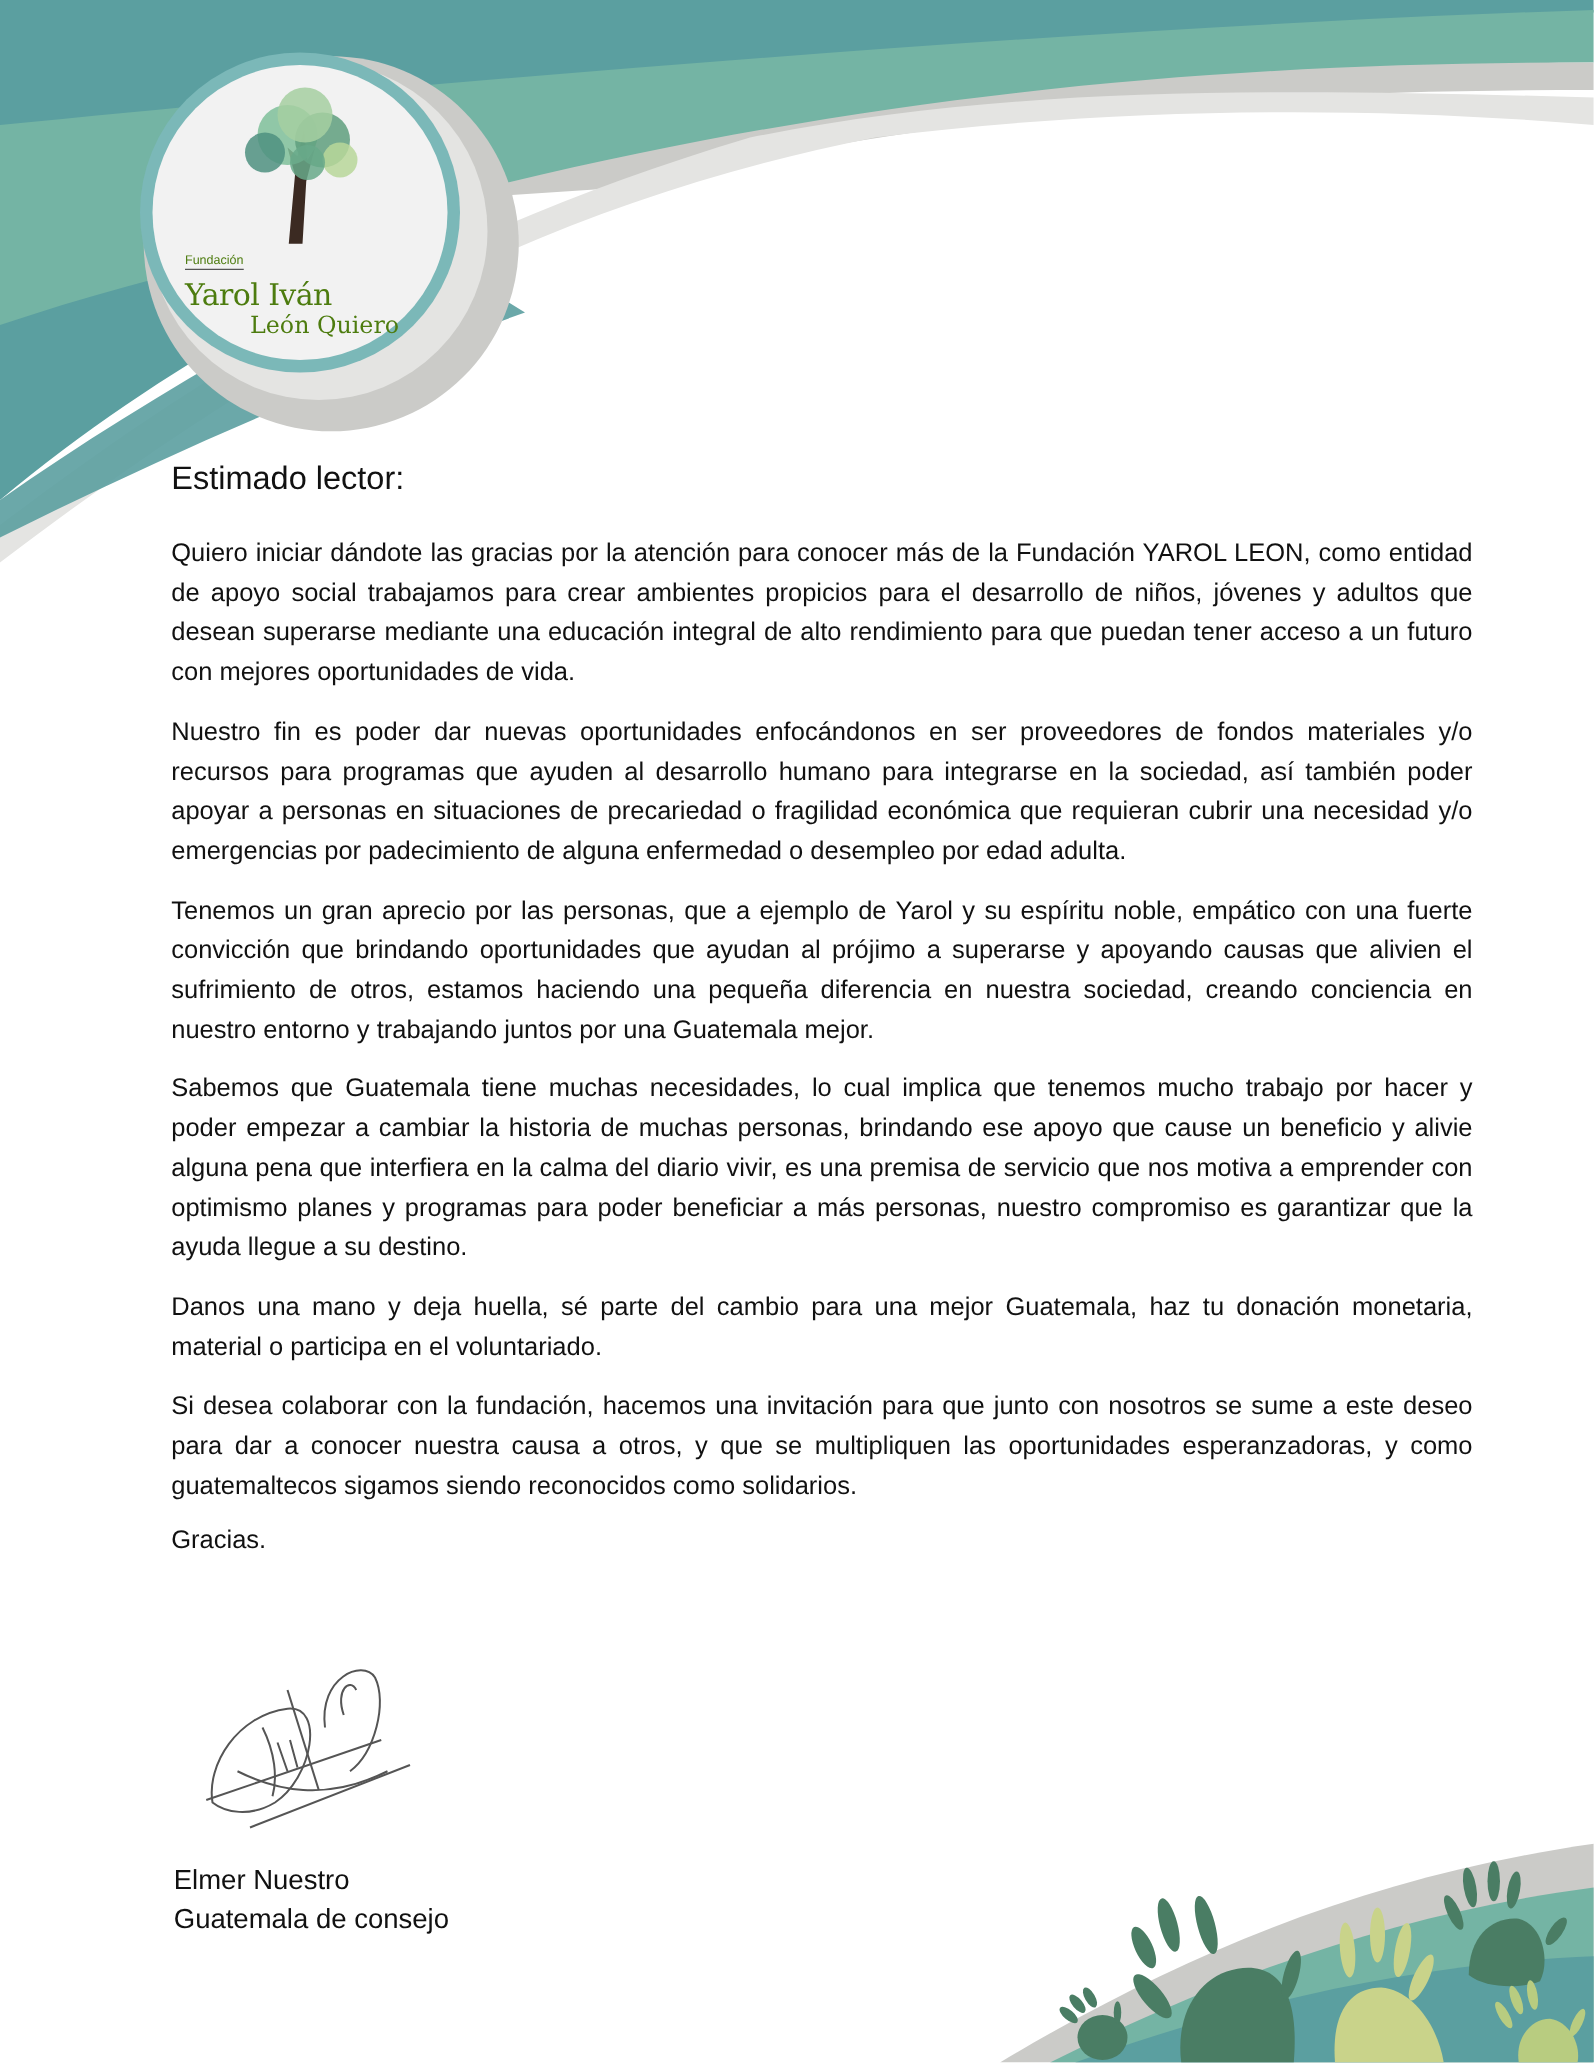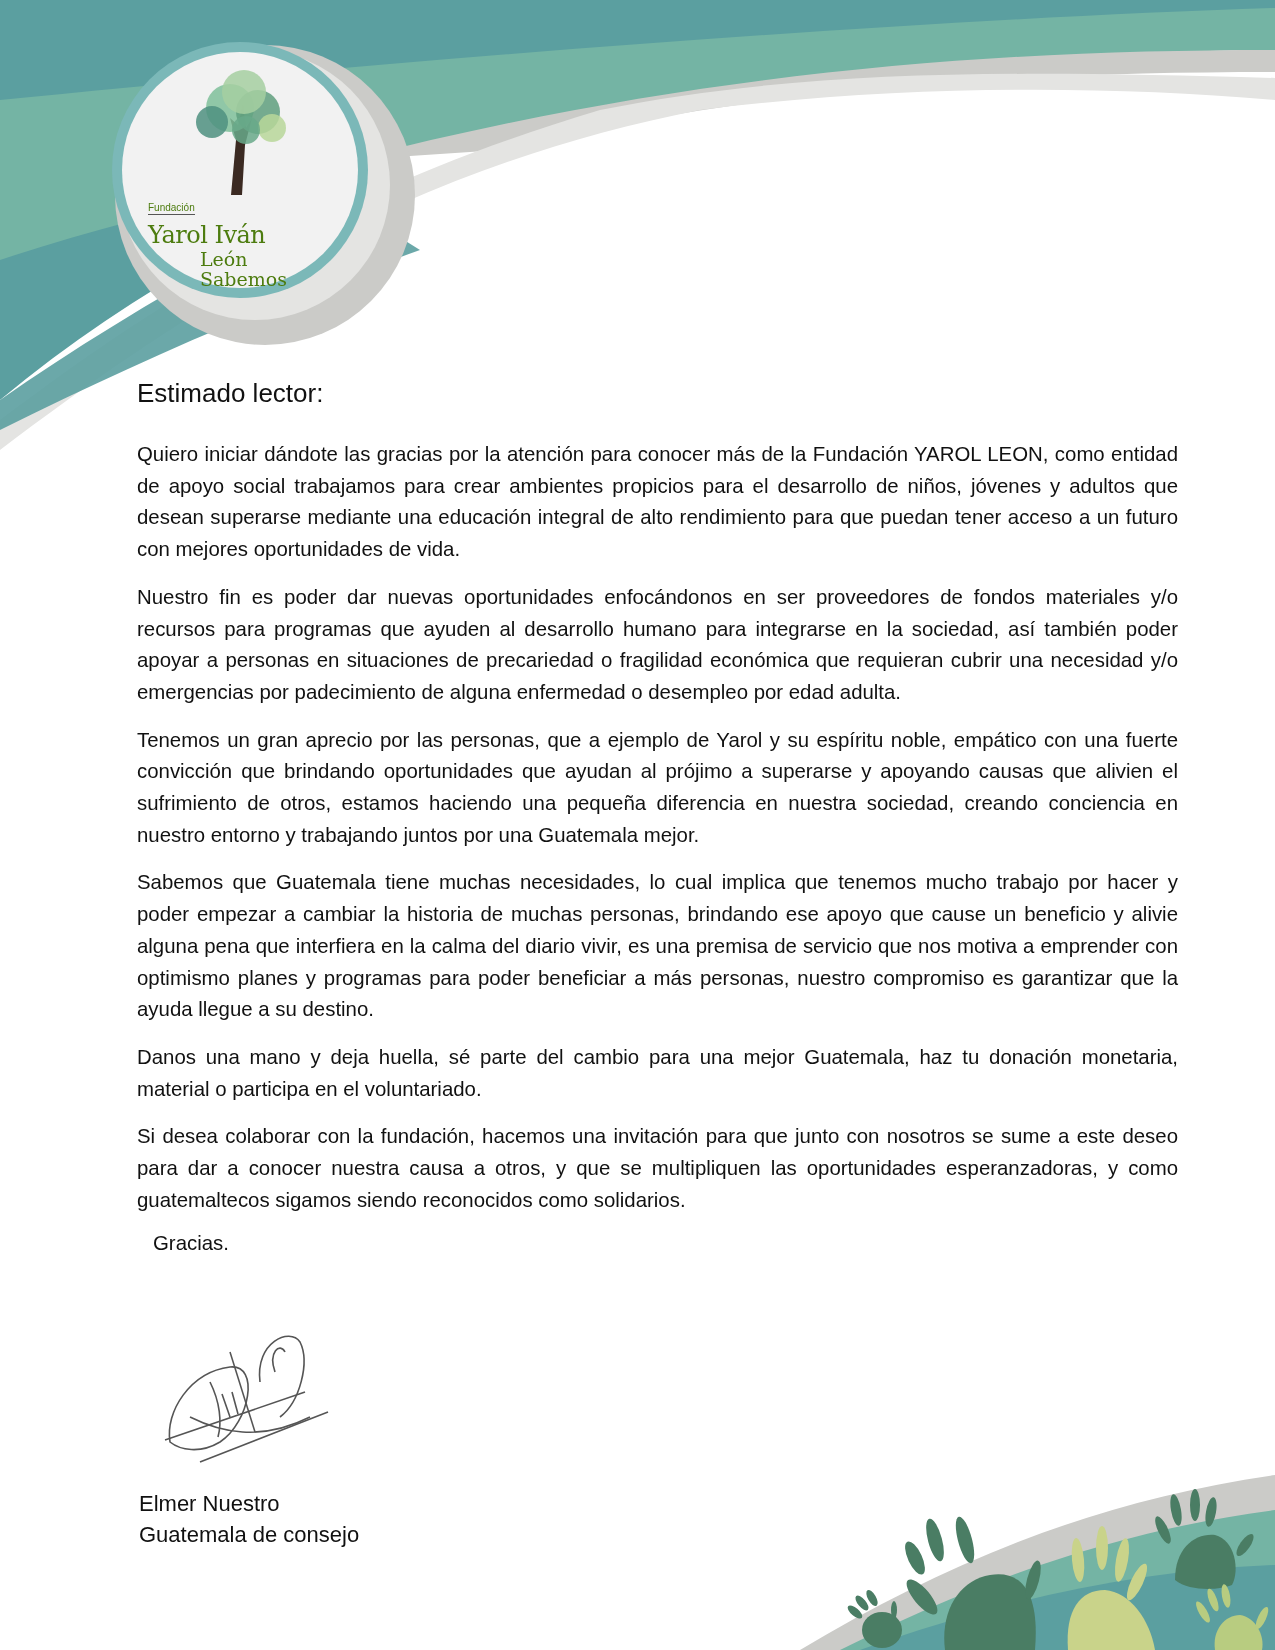--- a/index.html
+++ b/index.html
@@ -5,24 +5,24 @@
     html, body { margin: 0; padding: 0; background: #ffffff; }
     body { width: 1275px; height: 1650px; position: relative; overflow: hidden;
            font-family: "Liberation Sans", "DejaVu Sans", sans-serif; color: #111; }
     .bg { position: absolute; left: 0; top: 0; width: 1275px; height: 1650px; }
     .logo-text { position: absolute; left: 148px; top: 196px; width: 190px; color: #4d7c0f;
                  font-family: "DejaVu Serif", "Liberation Serif", serif; }
     .logo-fund { font-size: 10px; font-family: "Liberation Sans", sans-serif; border-bottom: 1px solid #555;
                  display: inline-block; padding-bottom: 1px; }
     .logo-name { font-size: 24px; line-height: 28px; margin-top: 6px; letter-spacing: -0.5px; }
     .logo-name2 { font-size: 19px; line-height: 20px; margin-left: 52px; }
-    .content { position: absolute; left: 137px; top: 378px; width: 1041px; }
+    .content { position: absolute; left: 137px; top: 367px; width: 1041px; }
     .greeting { font-size: 26px; margin: 0 0 30px 0; font-weight: normal; }
     .para { font-size: 20.4px; line-height: 31.7px; text-align: justify; margin: 0 0 16px 0; }
-    .thanks { font-size: 20.4px; margin: 16px; }
+    .thanks { font-size: 20.4px; margin: 0; }
     .signature { position: absolute; left: 160px; top: 1322px; width: 175px; height: 150px; }
     .signer { position: absolute; left: 139px; top: 1488px; font-size: 22px; line-height: 31px; }
   </style>
 </head>
 <body>
 
 <svg class="bg" viewBox="0 0 1275 1650" xmlns="http://www.w3.org/2000/svg">
 
   <path d="M0,0 L1275,0 L1275,10 C900,30 500,70 0,120 Z" fill="#5b9fa0"></path>
 
@@ -89,21 +89,21 @@
     <ellipse cx="1203" cy="1612" rx="4" ry="12" transform="rotate(-30 1203 1612)"></ellipse>
     <ellipse cx="1213" cy="1600" rx="4" ry="12" transform="rotate(-20 1213 1600)"></ellipse>
     <ellipse cx="1226" cy="1596" rx="4" ry="12" transform="rotate(-10 1226 1596)"></ellipse>
     <ellipse cx="1262" cy="1618" rx="4" ry="12" transform="rotate(25 1262 1618)"></ellipse>
   </g>
 </svg>
 
 <div class="logo-text">
   <div class="logo-fund">Fundación</div>
   <div class="logo-name">Yarol Iván</div>
-  <div class="logo-name2">León Sabemos</div>
+  <div class="logo-name2">León Quiero</div>
 </div>
 
 <div class="content">
   <h1 class="greeting">Estimado lector:</h1>
   <p class="para">Quiero iniciar dándote las gracias por la atención para conocer más de la Fundación YAROL LEON, como entidad de apoyo social trabajamos para crear ambientes propicios para el desarrollo de niños, jóvenes y adultos que desean superarse mediante una educación integral de alto rendimiento para que puedan tener acceso a un futuro con mejores oportunidades de vida.</p>
   <p class="para">Nuestro fin es poder dar nuevas oportunidades enfocándonos en ser proveedores de fondos materiales y/o recursos para programas que ayuden al desarrollo humano para integrarse en la sociedad, así también poder apoyar a personas en situaciones de precariedad o fragilidad económica que requieran cubrir una necesidad y/o emergencias por padecimiento de alguna enfermedad o desempleo por edad adulta.</p>
   <p class="para">Tenemos un gran aprecio por las personas, que a ejemplo de Yarol y su espíritu noble, empático con una fuerte convicción que brindando oportunidades que ayudan al prójimo a superarse y apoyando causas que alivien el sufrimiento de otros, estamos haciendo una pequeña diferencia en nuestra sociedad, creando conciencia en nuestro entorno y trabajando juntos por una Guatemala mejor.</p>
   <p class="para">Sabemos que Guatemala tiene muchas necesidades, lo cual implica que tenemos mucho trabajo por hacer y poder empezar a cambiar la historia de muchas personas, brindando ese apoyo que cause un beneficio y alivie alguna pena que interfiera en la calma del diario vivir, es una premisa de servicio que nos motiva a emprender con optimismo planes y programas para poder beneficiar a más personas, nuestro compromiso es garantizar que la ayuda llegue a su destino.</p>
   <p class="para">Danos una mano y deja huella, sé parte del cambio para una mejor Guatemala, haz tu donación monetaria, material o participa en el voluntariado.</p>
   <p class="para">Si desea colaborar con la fundación, hacemos una invitación para que junto con nosotros se sume a este deseo para dar a conocer nuestra causa a otros, y que se multipliquen las oportunidades esperanzadoras, y como guatemaltecos sigamos siendo reconocidos como solidarios.</p>

